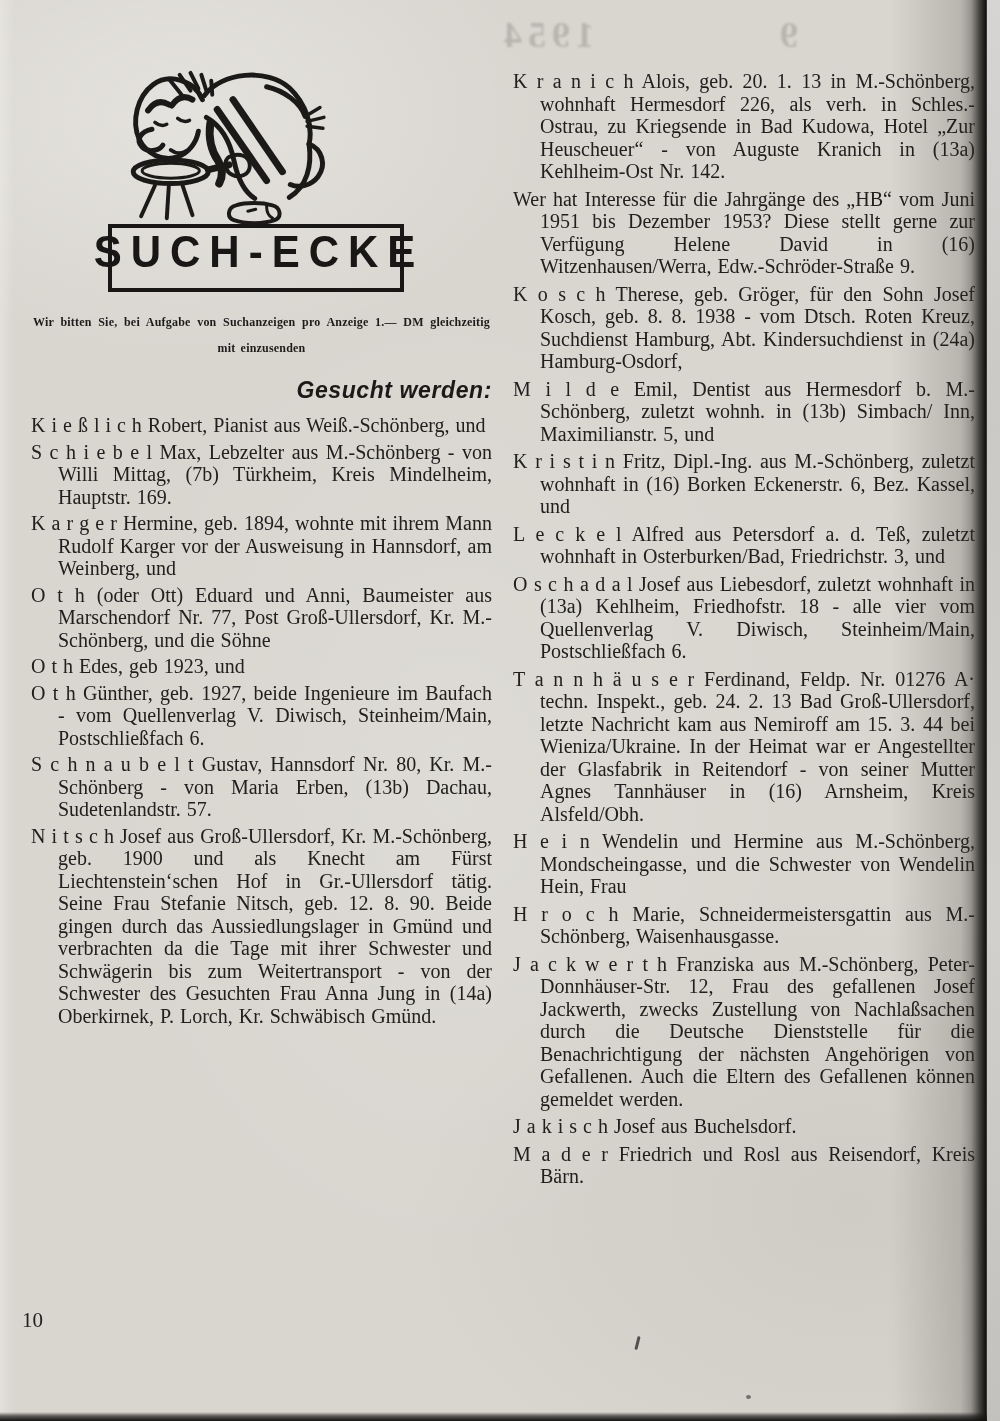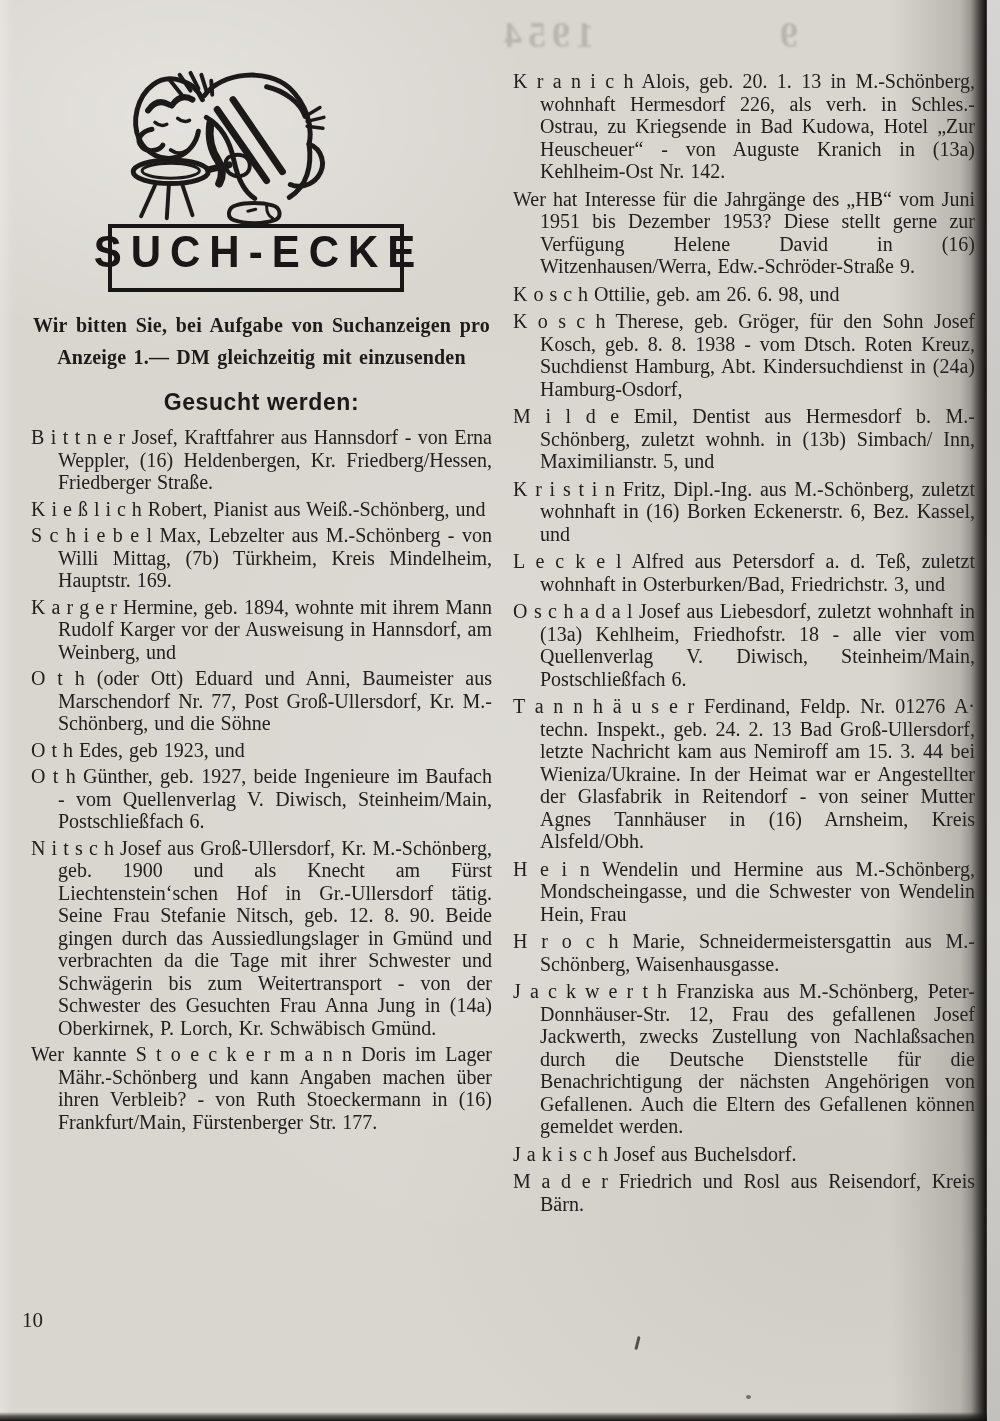--- a/index.html
+++ b/index.html
@@ -53,33 +53,34 @@
     letter-spacing:9px;
     transform:scaleY(1.04);
     color:#181715;
     white-space:nowrap;
     padding-left:6px;
   }
 
   .notice {
     margin:17px 2px 0 2px;
     font-weight:bold;
-    font-size:20px; line-height:32px;
+    font-size:12px; line-height:26px;
     text-align:justify; text-align-last:center;
     letter-spacing:0.2px; word-spacing:2px;
     color:#1d1c1a;
   }
 
   .heading {
     margin:16px 0 10px 0;
-    text-align:center;
+    text-align:right;
     font-family:"Liberation Sans","DejaVu Sans",sans-serif;
     font-weight:bold; font-size:23px;
     letter-spacing:0.6px;
     color:#1b1a18;
+    font-style:italic;
   }
 
   .entry {
     margin:0 0 4px 0;
     padding-left:27px; text-indent:-27px;
     font-size:20px; line-height:22.5px;
     text-align:justify;
     word-spacing:1px;
     hyphens:auto; -webkit-hyphens:auto;
     color:#22201e;
@@ -185,37 +186,35 @@
 
     <div class="suchecke-box">
       <span class="suchecke-label">SUCH-ECKE</span>
     </div>
 
     <p class="notice">Wir bitten Sie, bei Aufgabe von Suchanzeigen pro Anzeige 1.— DM gleichzeitig mit einzusenden</p>
 
     <h2 class="heading">Gesucht werden:</h2>
 
     <div class="entries">
-      <p class="entry">B i t t n e r Josef, Kraftfahrer aus Hannsdorf - von Erna Weppler, (16) Heldenbergen, Kr. Friedberg/Hessen, Friedberger Straße.</p>
       <p class="entry">K i e ß l i c h Robert, Pianist aus Weiß.-Schönberg, und</p>
       <p class="entry">S c h i e b e l Max, Lebzelter aus M.-Schönberg - von Willi Mittag, (7b) Türkheim, Kreis Mindelheim, Hauptstr. 169.</p>
       <p class="entry">K a r g e r Hermine, geb. 1894, wohnte mit ihrem Mann Rudolf Karger vor der Ausweisung in Hannsdorf, am Weinberg, und</p>
       <p class="entry">O t h (oder Ott) Eduard und Anni, Baumeister aus Marschendorf Nr. 77, Post Groß-Ullersdorf, Kr. M.-Schönberg, und die Söhne</p>
       <p class="entry">O t h Edes, geb 1923, und</p>
       <p class="entry">O t h Günther, geb. 1927, beide Ingenieure im Baufach - vom Quellenverlag V. Diwisch, Steinheim/Main, Postschließfach 6.</p>
+      <p class="entry">S c h n a u b e l t Gustav, Hannsdorf Nr. 80, Kr. M.-Schönberg - von Maria Erben, (13b) Dachau, Sudetenlandstr. 57.</p>
       <p class="entry">N i t s c h Josef aus Groß-Ullersdorf, Kr. M.-Schönberg, geb. 1900 und als Knecht am Fürst Liechtenstein‘schen Hof in Gr.-Ullersdorf tätig. Seine Frau Stefanie Nitsch, geb. 12. 8. 90. Beide gingen durch das Aussiedlungslager in Gmünd und verbrachten da die Tage mit ihrer Schwester und Schwägerin bis zum Weitertransport - von der Schwester des Gesuchten Frau Anna Jung in (14a) Oberkirnek, P. Lorch, Kr. Schwäbisch Gmünd.</p>
-      <p class="entry">Wer kannte S t o e c k e r m a n n Doris im Lager Mähr.-Schönberg und kann Angaben machen über ihren Verbleib? - von Ruth Stoeckermann in (16) Frankfurt/Main, Fürstenberger Str. 177.</p>
     </div>
   </div>
 
   <div class="col col-right">
     <div class="entries">
       <p class="entry">K r a n i c h Alois, geb. 20. 1. 13 in M.-Schönberg, wohnhaft Hermesdorf 226, als verh. in Schles.-Ostrau, zu Kriegsende in Bad Kudowa, Hotel „Zur Heuscheuer“ - von Auguste Kranich in (13a) Kehlheim-Ost Nr. 142.</p>
       <p class="entry">Wer hat Interesse für die Jahrgänge des „HB“ vom Juni 1951 bis Dezember 1953? Diese stellt gerne zur Verfügung Helene David in (16) Witzenhausen/Werra, Edw.-Schröder-Straße 9.</p>
-      <p class="entry">K o s c h Ottilie, geb. am 26. 6. 98, und</p>
       <p class="entry">K o s c h Therese, geb. Gröger, für den Sohn Josef Kosch, geb. 8. 8. 1938 - vom Dtsch. Roten Kreuz, Suchdienst Hamburg, Abt. Kindersuchdienst in (24a) Hamburg-Osdorf,</p>
       <p class="entry">M i l d e Emil, Dentist aus Hermesdorf b. M.-Schönberg, zuletzt wohnh. in (13b) Simbach/ Inn, Maximilianstr. 5, und</p>
       <p class="entry">K r i s t i n Fritz, Dipl.-Ing. aus M.-Schönberg, zuletzt wohnhaft in (16) Borken Eckenerstr. 6, Bez. Kassel, und</p>
       <p class="entry">L e c k e l Alfred aus Petersdorf a. d. Teß, zuletzt wohnhaft in Osterburken/Bad, Friedrichstr. 3, und</p>
       <p class="entry">O s c h a d a l Josef aus Liebesdorf, zuletzt wohnhaft in (13a) Kehlheim, Friedhofstr. 18 - alle vier vom Quellenverlag V. Diwisch, Steinheim/Main, Postschließfach 6.</p>
       <p class="entry">T a n n h ä u s e r Ferdinand, Feldp. Nr. 01276 A· techn. Inspekt., geb. 24. 2. 13 Bad Groß-Ullersdorf, letzte Nachricht kam aus Nemiroff am 15. 3. 44 bei Wieniza/Ukraine. In der Heimat war er Angestellter der Glasfabrik in Reitendorf - von seiner Mutter Agnes Tannhäuser in (16) Arnsheim, Kreis Alsfeld/Obh.</p>
       <p class="entry">H e i n Wendelin und Hermine aus M.-Schönberg, Mondscheingasse, und die Schwester von Wendelin Hein, Frau</p>
       <p class="entry">H r o c h Marie, Schneidermeistersgattin aus M.-Schönberg, Waisenhausgasse.</p>
       <p class="entry">J a c k w e r t h Franziska aus M.-Schönberg, Peter-Donnhäuser-Str. 12, Frau des gefallenen Josef Jackwerth, zwecks Zustellung von Nachlaßsachen durch die Deutsche Dienststelle für die Benachrichtigung der nächsten Angehörigen von Gefallenen. Auch die Eltern des Gefallenen können gemeldet werden.</p>
       <p class="entry">J a k i s c h Josef aus Buchelsdorf.</p>

